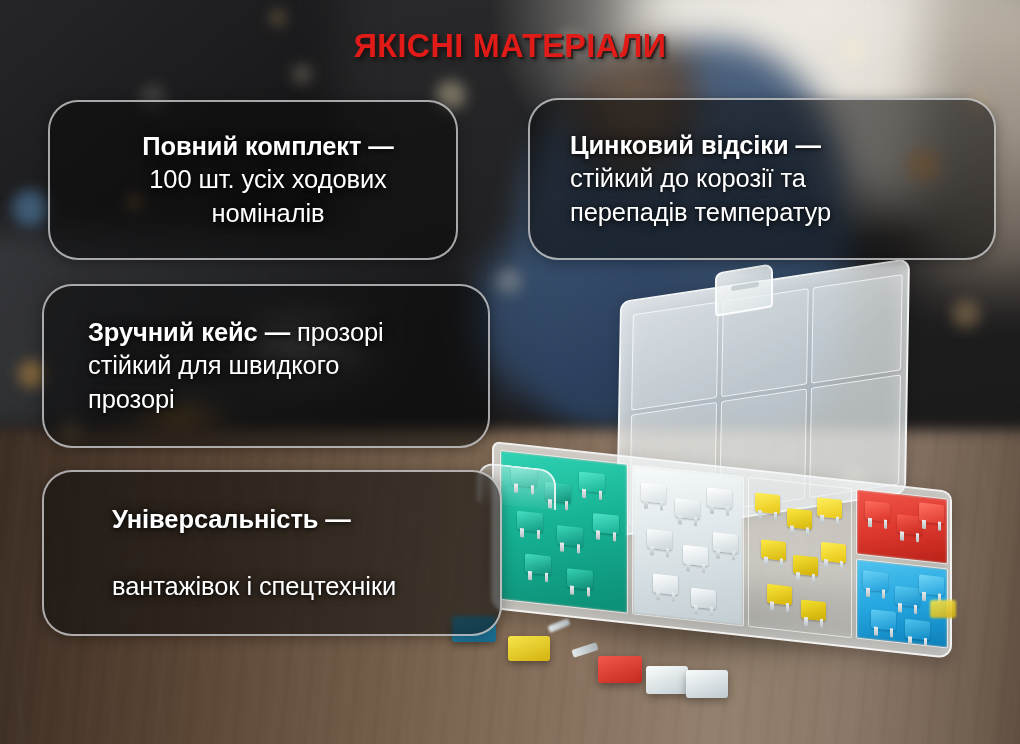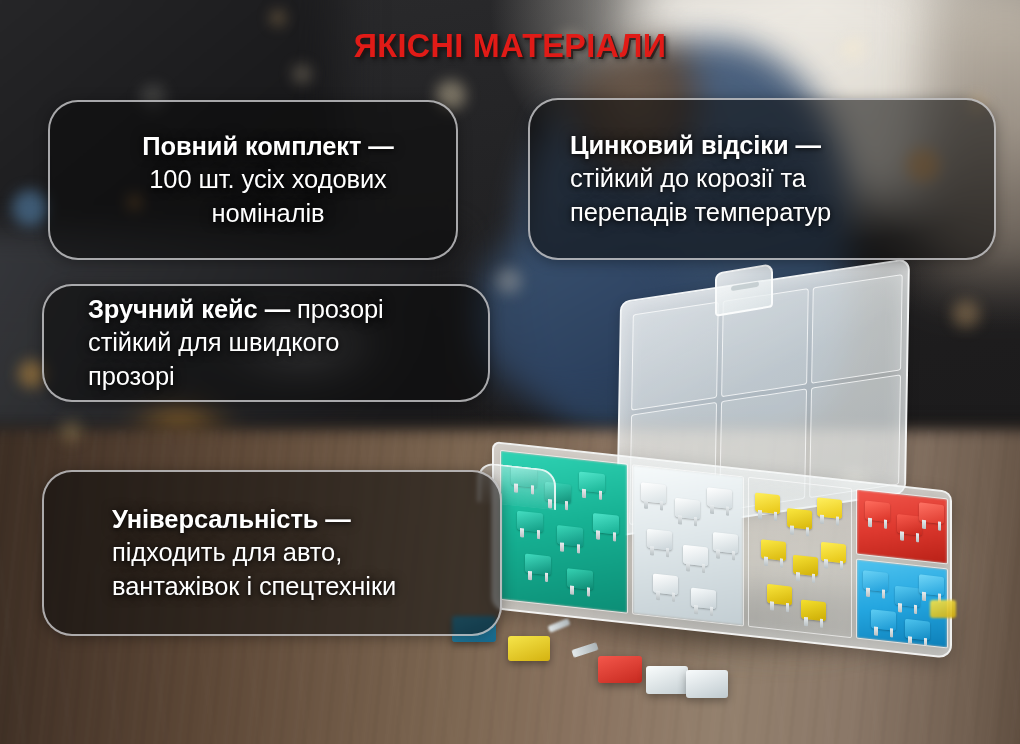--- a/index.html
+++ b/index.html
@@ -152,21 +152,21 @@
     letter-spacing:-0.1px;
     text-shadow:0 1px 4px rgba(0,0,0,0.85), 0 0 12px rgba(0,0,0,0.5);
     word-spacing:0px;
   }
   .card-text b { font-weight:bold; }
 
   #card-1 { left:48px;  top:100px; width:410px; height:160px;text-align:center; }
   #card-1 .card-text { padding-left:44px; padding-right:14px; }
   #card-2 { left:528px; top:98px;  width:468px; height:162px; }
   #card-2 .card-text { padding-left:40px; padding-right:14px; }
-  #card-3 { left:42px;  top:284px; width:448px; height:118px; }
+  #card-3 { left:42px;  top:284px; width:448px; height:164px; }
   #card-3 .card-text { padding-left:44px; padding-right:10px; }
   #card-4 { left:42px;  top:470px; width:460px; height:166px; }
   #card-4 .card-text { padding-left:68px; padding-right:8px; }
 
   .indent-1 { display:inline-block; }
 
   
   .product { position:absolute; left:430px; top:270px; width:590px; height:474px; z-index:6; }
 
   .case-shadow {
@@ -392,18 +392,18 @@
     <div class="card-text">
       <b>Зручний кейс —</b><span> прозорі</span><br>
       <span>стійкий для швидкого</span><br>
       <span>прозорі</span>
     </div>
   </div>
 
   <div class="card" id="card-4">
     <div class="card-text">
       <b>Універсальність —</b><br>
-      <span>підходить для авто,</span><br>
+      <br>
       <span>вантажівок і спецтехніки</span>
     </div>
   </div>
 
 </div>
 
 </body></html>

